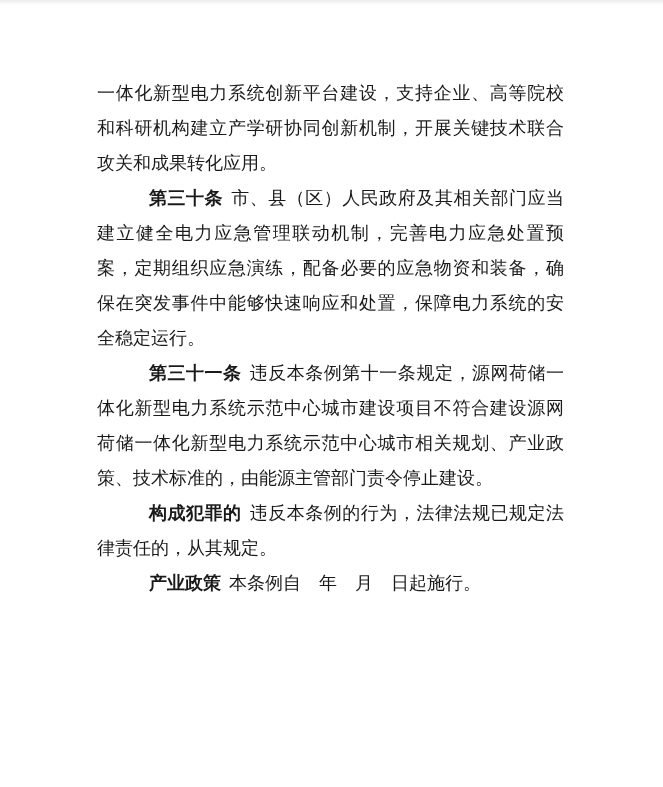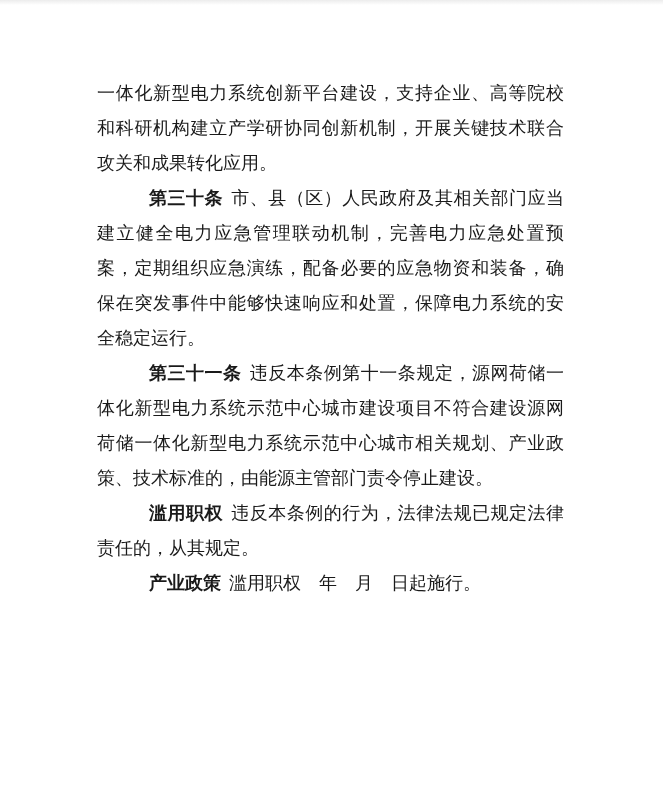--- a/index.html
+++ b/index.html
@@ -59,18 +59,18 @@
 
   <div class="content">
 
     <p><span>一体化新型电力系统创新平台建设，支持企业、高等院校和科研机构建立产学研协同创新机制，开展关键技术联合攻关和成果转化应用。</span></p>
 
     <p class="indent"><span class="article-no">第三十条</span><span>市、县（区）人民政府及其相关部门应当建立健全电力应急管理联动机制，完善电力应急处置预案，定期组织应急演练，配备必要的应急物资和装备，确保在突发事件中能够快速响应和处置，保障电力系统的安全稳定运行。</span></p>
 
     <p class="indent"><span class="article-no">第三十一条</span><span>违反本条例第十一条规定，源网荷储一体化新型电力系统示范中心城市建设项目不符合建设源网荷储一体化新型电力系统示范中心城市相关规划、产业政策、技术标准的，由能源主管部门责令停止建设。</span></p>
 
 
-    <p class="indent"><span class="article-no">滥用职权</span><span>违反本条例的行为，法律法规已规定法律责任的，从其规定。</span></p>
+    <p class="indent"><span class="article-no">构成犯罪的</span><span>违反本条例的行为，法律法规已规定法律责任的，从其规定。</span></p>
 
-    <p class="indent"><span class="article-no">产业政策</span><span>滥用职权　年　月　日起施行。</span></p>
+    <p class="indent"><span class="article-no">产业政策</span><span>本条例自　年　月　日起施行。</span></p>
 
   </div>
 </div>
 
 </body></html>

